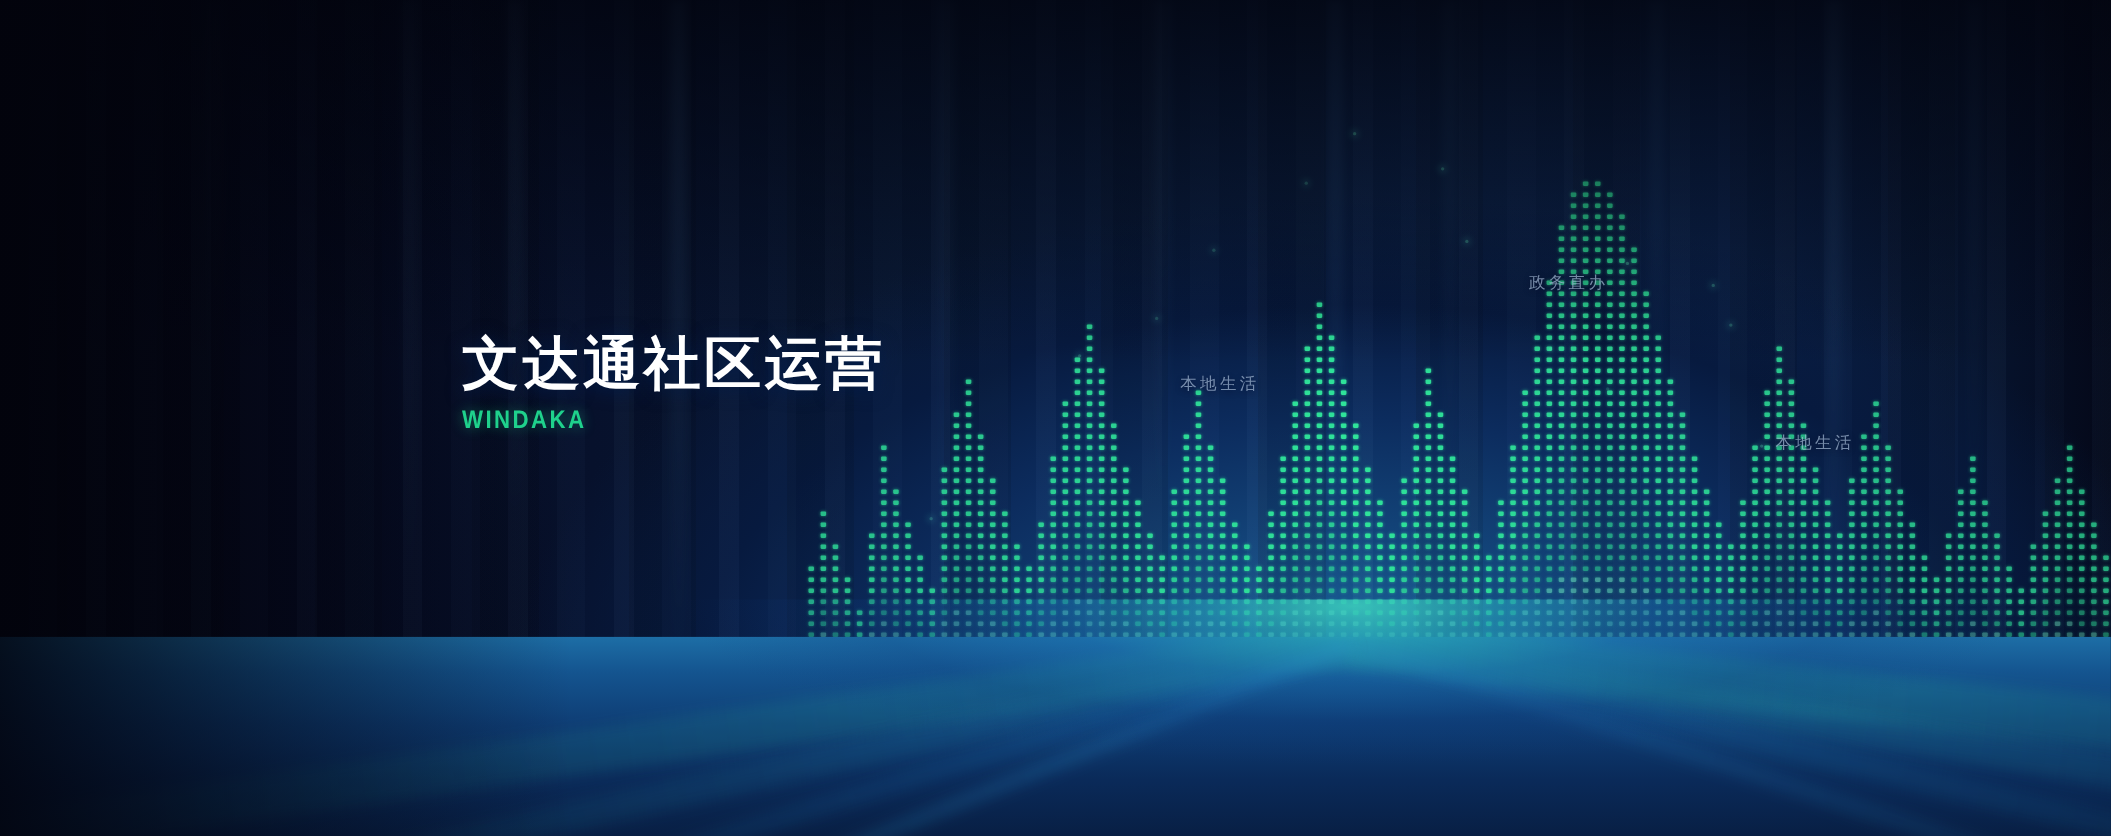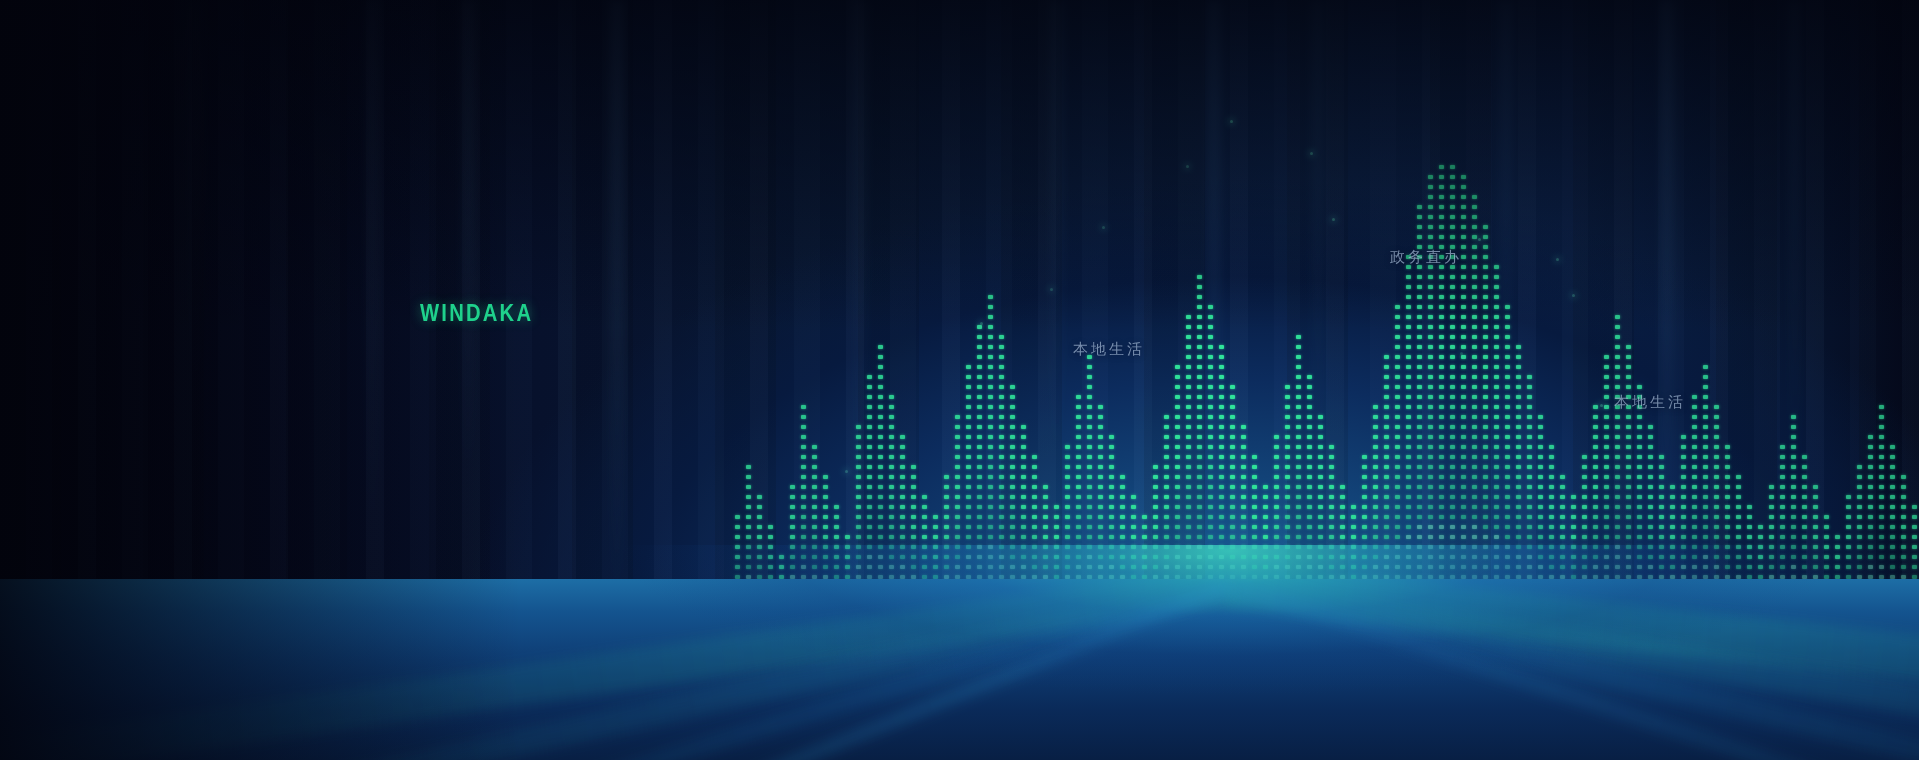--- a/index.html
+++ b/index.html
@@ -2487,20 +2487,21 @@
         <div class="ray" style="left: 1230px; top: 40px; width: 1500px; height: 18px; background: linear-gradient(90deg, rgba(30, 120, 180, 0.2) 0%, rgba(255, 255, 255, 0) 92%); filter: blur(6px); transform: rotate(163deg) translateY(-50%);"></div>
         <div class="ray" style="left: 1230px; top: 40px; width: 1500px; height: 14px; background: linear-gradient(90deg, rgba(45, 150, 210, 0.24) 0%, rgba(255, 255, 255, 0) 92%); filter: blur(6px); transform: rotate(158deg) translateY(-50%);"></div>
       </div>
     <div class="floor-glow"></div>
   </div>
 
   <div class="topfade"></div>
   <div class="leftfade"></div>
 
   <div class="copy">
+    <div class="headline">文达通社区运营</div>
     <div class="brand">WINDAKA</div>
   </div>
 
   <div class="tag" id="tag-zwzb">政务直办</div>
   <div class="tag" id="tag-bdsh">本地生活</div>
   <div class="tag" id="tag-zhwy">本地生活</div>
 
 </div>
 
 </body></html>

